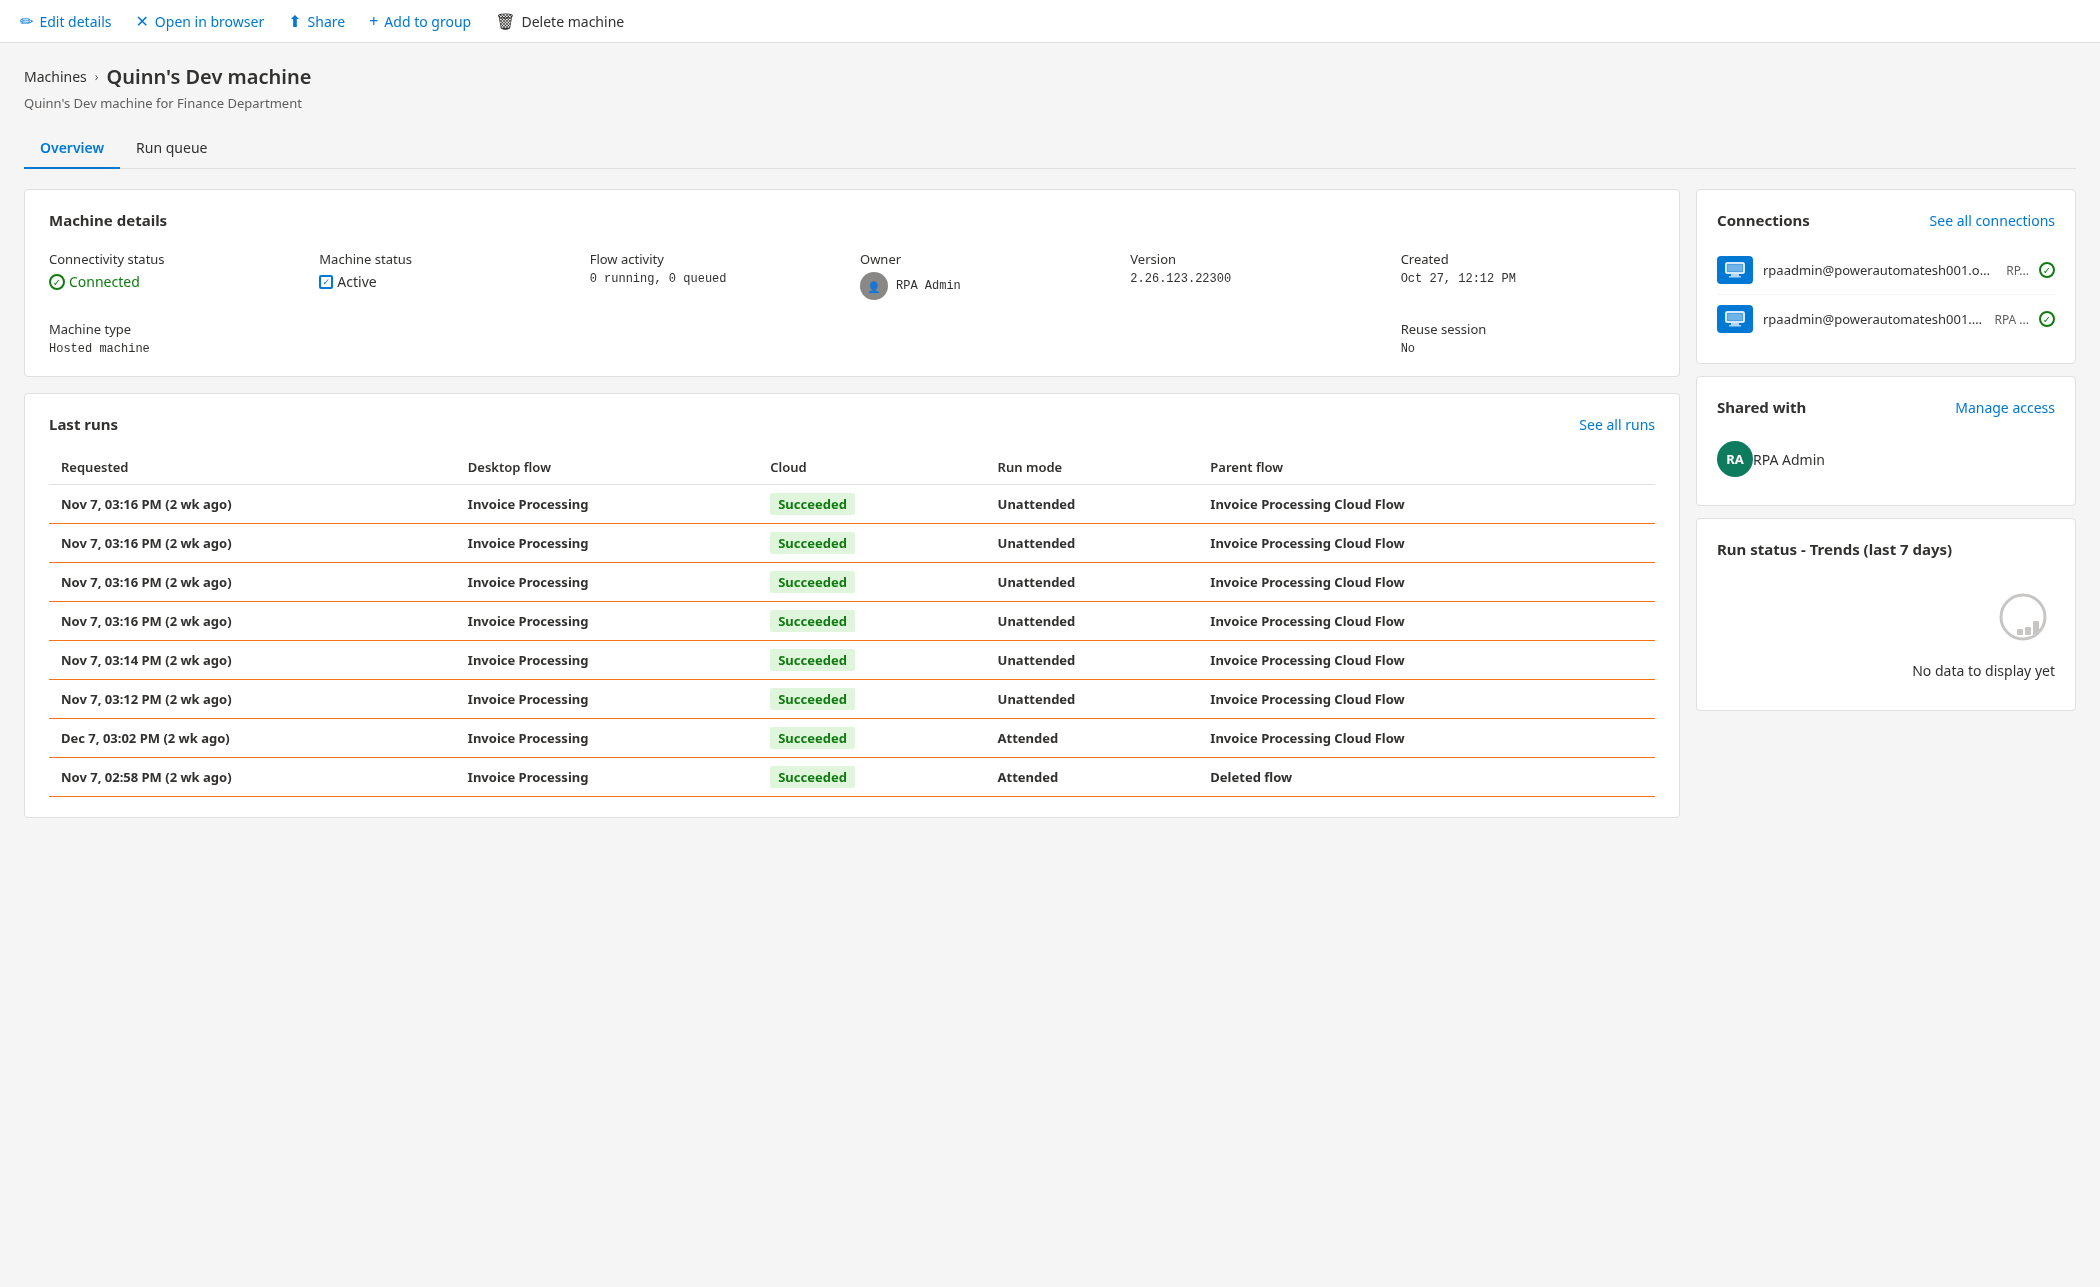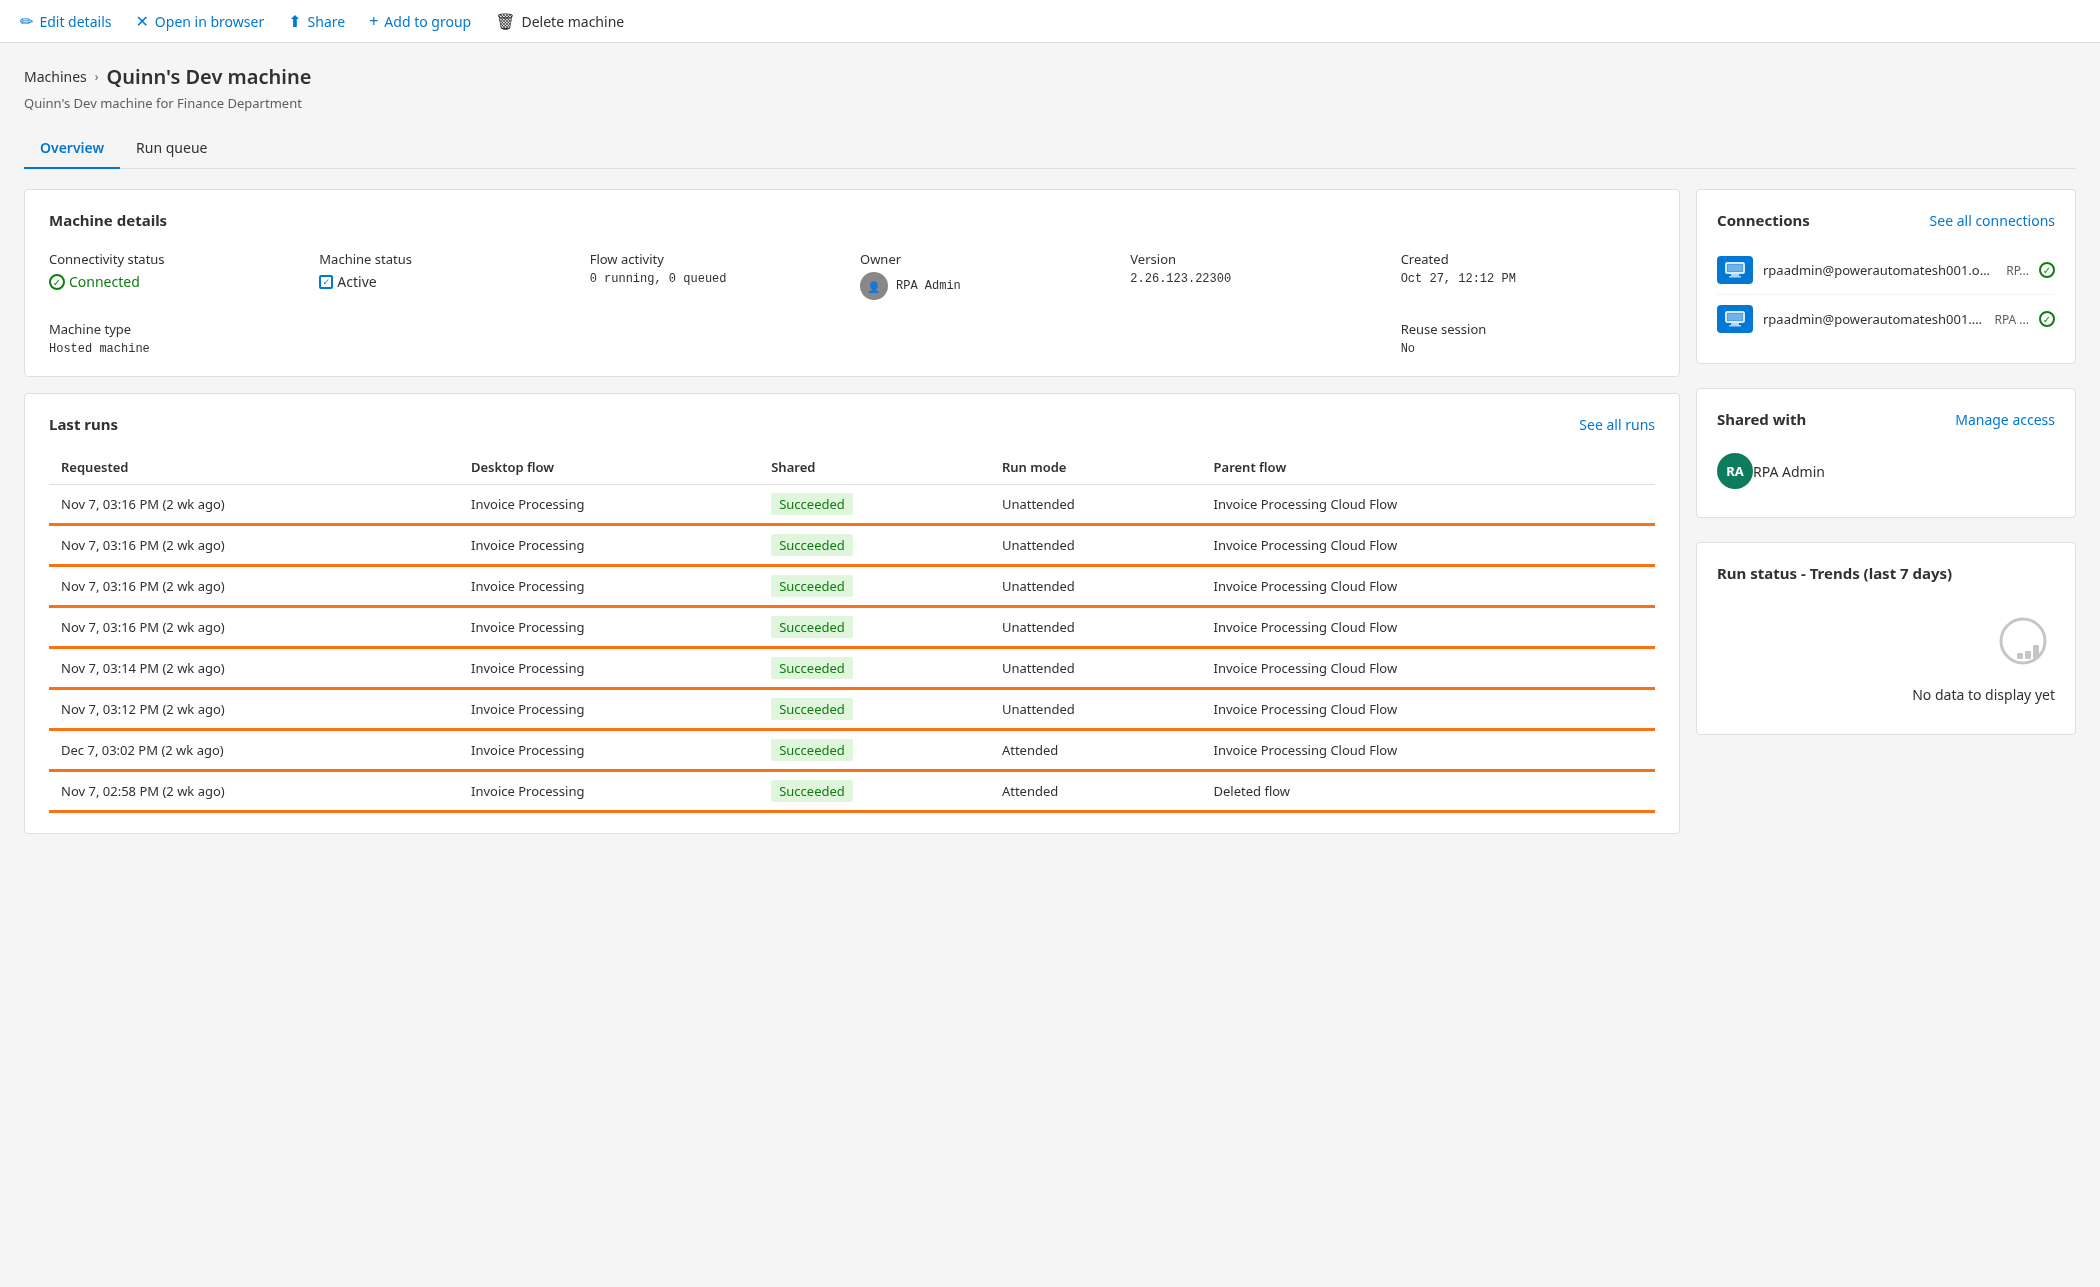--- a/index.html
+++ b/index.html
@@ -197,38 +197,39 @@
       font-size: 13px;
       font-weight: 600;
       color: #323130;
       padding: 8px 12px;
       border-bottom: 1px solid #e1dfdd;
     }
     .runs-table td {
       padding: 10px 12px;
       font-size: 13px;
       color: #323130;
-      border-bottom: 3px solid #f97316;
+      border-bottom: 1px solid #f97316;
+      font-weight: bold;
     }
     .status-badge-succeeded {
       background: #dff6dd;
       color: #107c10;
       padding: 2px 8px;
       border-radius: 2px;
       font-size: 13px;
     }
     .deleted-flow { color: #a19f9d; }
 
     
     .right-card {
       background: #fff;
       border: 1px solid #e1dfdd;
       border-radius: 4px;
       padding: 20px;
-      margin-bottom: 24px;
+      margin-bottom: 12px;
     }
     .right-card-header {
       display: flex;
       align-items: center;
       justify-content: space-between;
       margin-bottom: 16px;
     }
     .right-card-title {
       font-size: 15px;
       font-weight: 700;
@@ -436,21 +437,21 @@
         <div class="runs-header">
           <span class="card-title" style="margin-bottom:0;">Last runs</span>
           <a class="see-all-link">See all runs</a>
         </div>
 
         <table class="runs-table">
           <thead>
             <tr>
               <th>Requested</th>
               <th>Desktop flow</th>
-              <th>Shared</th>
+              <th>Cloud</th>
               <th>Run mode</th>
               <th>Parent flow</th>
             </tr>
           </thead>
           <tbody id="runs-tbody">
           <tr>
                 <td>Nov 7, 03:16 PM (2 wk ago)</td>
                 <td>Invoice Processing</td>
                 <td><span class="status-badge-succeeded">Succeeded</span></td>
                 <td>Unattended</td>

